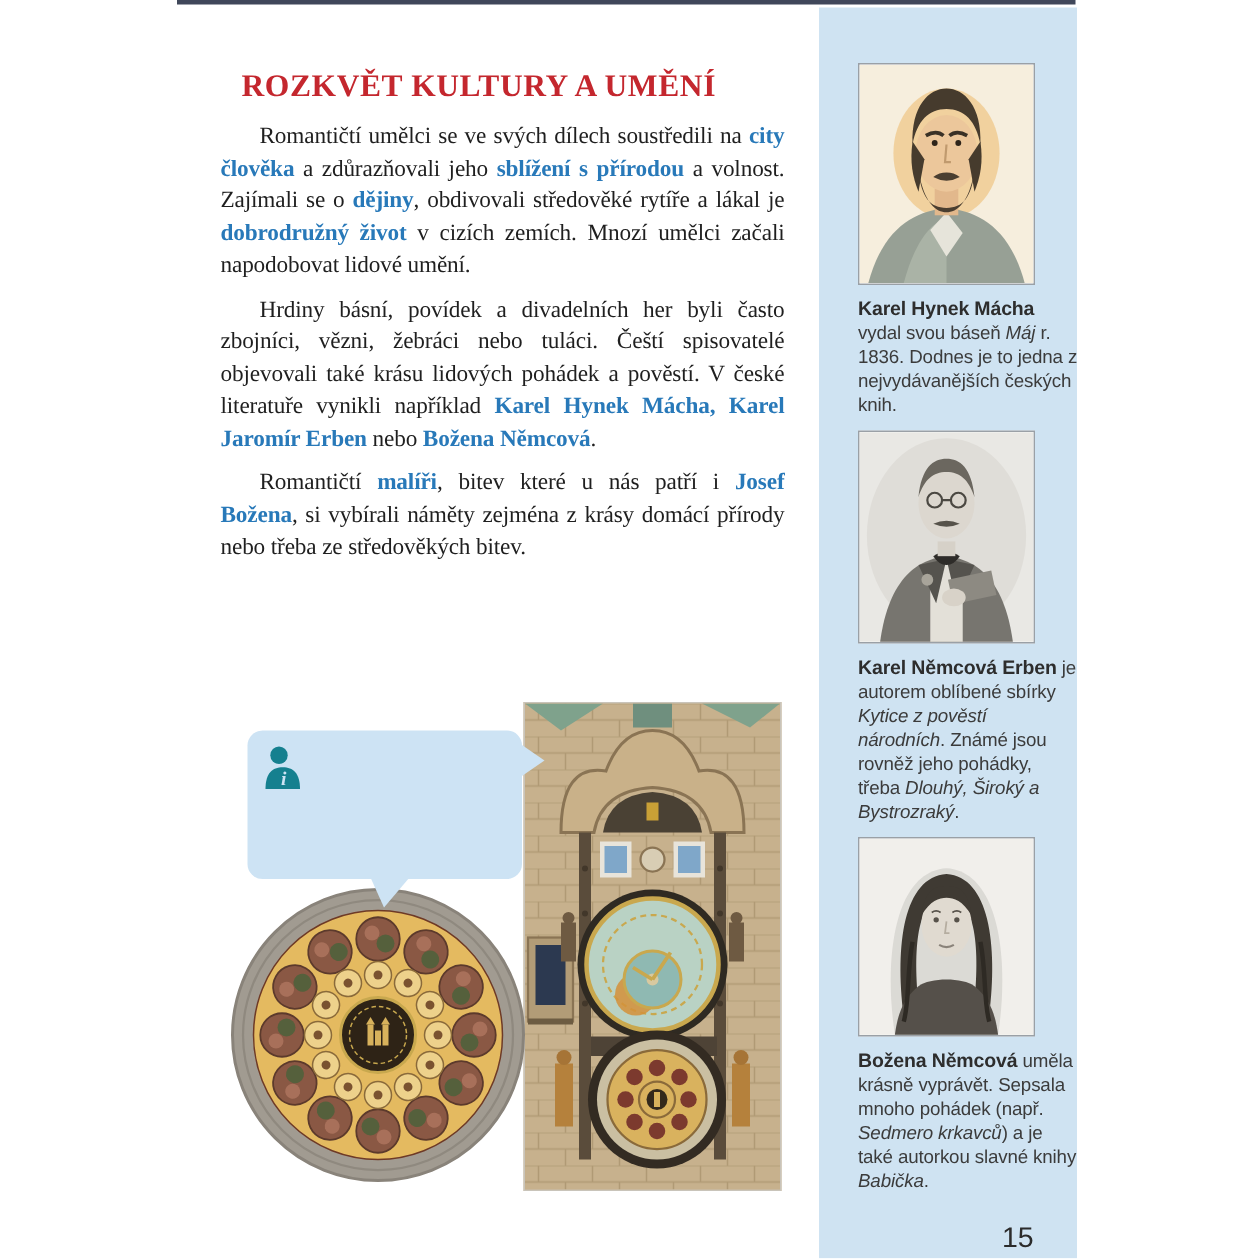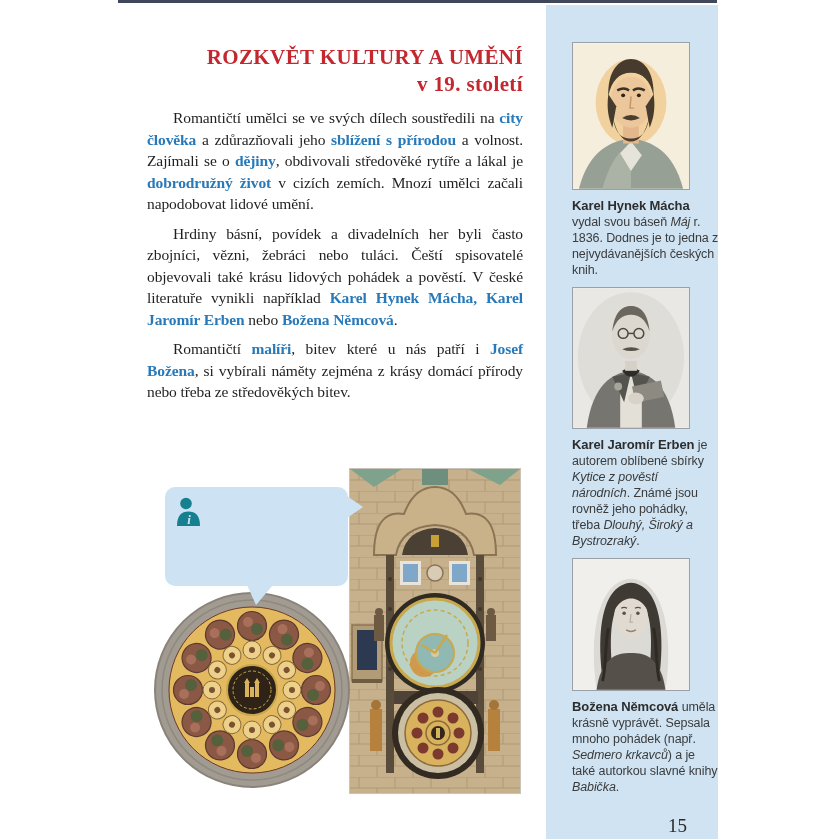--- a/index.html
+++ b/index.html
@@ -13,21 +13,21 @@
   *{margin:0;padding:0;box-sizing:border-box;}
   html,body{background:#fff;}
   .page{
     position:relative;width:839px;height:839px;background:#fff;overflow:hidden;
     font-family:"Liberation Serif",serif;color:#1f1f1f;
   }
   .top-rule{position:absolute;left:118px;top:0;width:599px;height:3px;background:var(--top-rule);}
 
   
   .article{position:absolute;left:147px;top:44px;width:376px;}
-  .title{margin-left:28px;margin-bottom:9px;text-align:right;}
+  .title{margin-left:14px;margin-bottom:9px;}
   .title .t1,.title .t2{
     display:block;color:var(--accent-red);font-weight:bold;
     font-size:21px;line-height:27px;letter-spacing:.4px;
   }
   .body-p{
     font-size:15.5px;line-height:21.5px;text-align:justify;
     letter-spacing:-0.1px;margin-bottom:8px;color:#1f1f1f;
   }
   .body-p.indent{text-indent:26px;}
   .seg-blue{color:var(--keyword-blue);}
@@ -62,32 +62,31 @@
   
   .sidebar{
     position:absolute;left:546px;top:5px;width:172px;height:834px;
     background:var(--sidebar-bg);padding:37px 0 0 26px;
     font-family:"Liberation Sans",sans-serif;color:#3b3b3b;
   }
   .portrait{display:block;width:118px;border:1px solid #9aa0a6;background:#fff;}
   .caption{width:147px;font-size:12.5px;line-height:16px;letter-spacing:-0.1px;
            margin:8px 0 9px;}
   .caption .seg-bold{font-size:13px;}
-  .pagenum{margin:20px 0 0 96px;font-size:19px;color:#2b2b2b;font-family:Liberation Serif, serif;}
+  .pagenum{margin:20px 0 0 96px;font-size:19px;color:#2b2b2b;}
 </style>
 </head>
 <body>
 
 <div class="page">
   <div class="top-rule"></div>
 
   <main class="article">
     <h1 class="title">
       <span class="t1">ROZKVĚT KULTURY A UMĚNÍ</span>
-      <span class="t2">v 19. století</span>
     </h1>
     <p class="body-p indent"><span class="seg-plain">Romantičtí umělci se ve svých dílech soustředili na </span><span class="seg-kw">city člověka</span><span class="seg-plain"> a zdůrazňovali jeho </span><span class="seg-kw">sblížení s přírodou</span><span class="seg-plain"> a volnost. Zajímali se o </span><span class="seg-kw">dějiny</span><span class="seg-plain">, obdivovali středověké rytíře a lákal je </span><span class="seg-kw">dobrodružný život</span><span class="seg-plain"> v cizích zemích. Mnozí umělci začali napodobovat lidové umění.</span></p>
     <p class="body-p indent"><span class="seg-plain">Hrdiny básní, povídek a divadelních her byli často zbojníci, vězni, žebráci nebo tuláci. Čeští spisovatelé objevovali také krásu lidových pohádek a pověstí. V české literatuře vynikli například </span><span class="seg-kw">Karel Hynek Mácha, Karel Jaromír Erben</span><span class="seg-plain"> nebo </span><span class="seg-kw">Božena Němcová</span><span class="seg-plain">.</span></p>
     <p class="body-p indent"><span class="seg-plain">Romantičtí </span><span class="seg-kw">malíři</span><span class="seg-plain">, bitev které u nás patří i </span><span class="seg-kw">Josef Božena</span><span class="seg-plain">, si vybírali náměty zejména z krásy domácí přírody nebo třeba ze středověkých bitev.</span></p>
   </main>
 
   <div class="bubble">
     <svg class="info" width="25" height="29" viewBox="0 0 25 29">
       <circle cx="10" cy="6.5" r="5.8" fill="var(--icon-teal)"></circle>
       <path d="M1,29 C1,18.5 5.5,14.5 12.5,14.5 C19.5,14.5 24,18.5 24,29 Z" fill="var(--icon-teal)"></path>
@@ -266,21 +265,21 @@
       <ellipse cx="59" cy="48" rx="19" ry="24" fill="#dcd7cf"></ellipse>
       <path d="M40,44 C42,24 50,18 59,18 C68,18 76,24 78,44 C74,32 68,27 59,27 C50,27 44,32 40,44 Z" fill="#6b675f"></path>
       <circle cx="51" cy="46" r="5" fill="none" stroke="#4b4842" stroke-width="1.5"></circle>
       <circle cx="67" cy="46" r="5" fill="none" stroke="#4b4842" stroke-width="1.5"></circle>
       <path d="M56,46 H62" stroke="#4b4842" stroke-width="1.5"></path>
       <path d="M50,62 Q59,58 68,62 Q59,66 50,62 Z" fill="#56524a"></path>
       <rect x="60" y="100" width="30" height="17" fill="#8d8a82" transform="rotate(-12 60 100)"></rect>
       <ellipse cx="64" cy="112" rx="8" ry="6" fill="#d8d2c8"></ellipse>
       <circle cx="46" cy="100" r="4" fill="#a8a49a"></circle>
     </svg>
-    <p class="caption"><span class="seg-bold">Karel Jaromír Erben</span><span class="seg-plain"> je autorem oblíbené sbírky </span><span class="seg-it">Kytice z pověstí národních</span><span class="seg-plain">. Známé jsou rovněž jeho pohádky, třeba </span><span class="seg-it">Dlouhý, Široký a Bystrozraký</span><span class="seg-plain">.</span></p>
+    <p class="caption"><span class="seg-bold">Karel Němcová Erben</span><span class="seg-plain"> je autorem oblíbené sbírky </span><span class="seg-it">Kytice z pověstí národních</span><span class="seg-plain">. Známé jsou rovněž jeho pohádky, třeba </span><span class="seg-it">Dlouhý, Široký a Bystrozraký</span><span class="seg-plain">.</span></p>
 
     <svg class="portrait" width="118" height="133" viewBox="0 0 118 133">
       <rect width="118" height="133" fill="#f1efeb"></rect>
       <path d="M24,133 C16,80 24,22 59,20 C94,22 102,80 94,133 Z" fill="#44403a" opacity="0.12"></path>
       <path d="M30,120 C24,72 30,26 59,24 C88,26 94,72 88,120 L78,112 C82,70 78,40 59,38 C40,40 36,70 40,112 Z" fill="#3f3a33"></path>
       <path d="M59,24 L59,40" stroke="#2b2username72420" stroke-width="1"></path>
       <ellipse cx="59" cy="58" rx="17" ry="22" fill="#e0dad0"></ellipse>
       <path d="M42,52 C44,36 50,32 59,32 C68,32 74,36 76,52 C70,42 64,40 59,40 C54,40 48,42 42,52 Z" fill="#3f3a33"></path>
       <path d="M40,100 C30,108 26,118 24,133 L94,133 C92,118 88,108 78,100 C70,94 48,94 40,100 Z" fill="#55504a"></path>
       <path d="M36,70 C32,90 34,110 30,124 M82,70 C86,90 84,110 88,124" stroke="#2e2a24" stroke-width="3" fill="none"></path>

